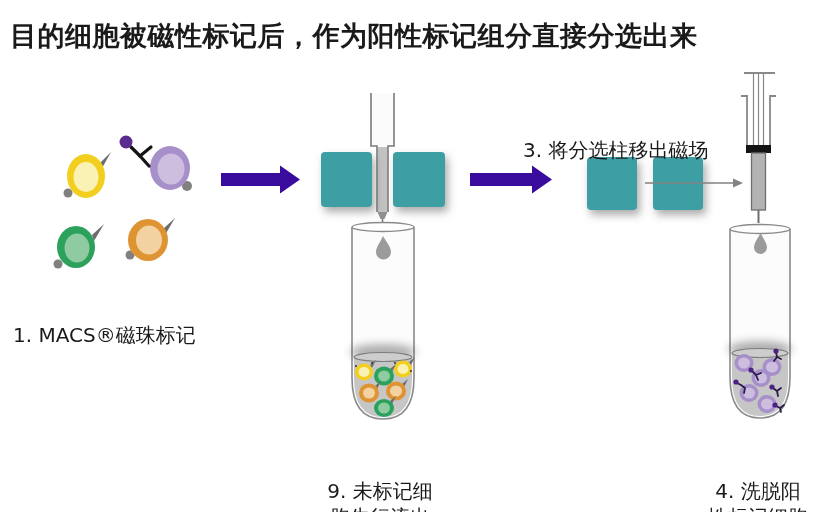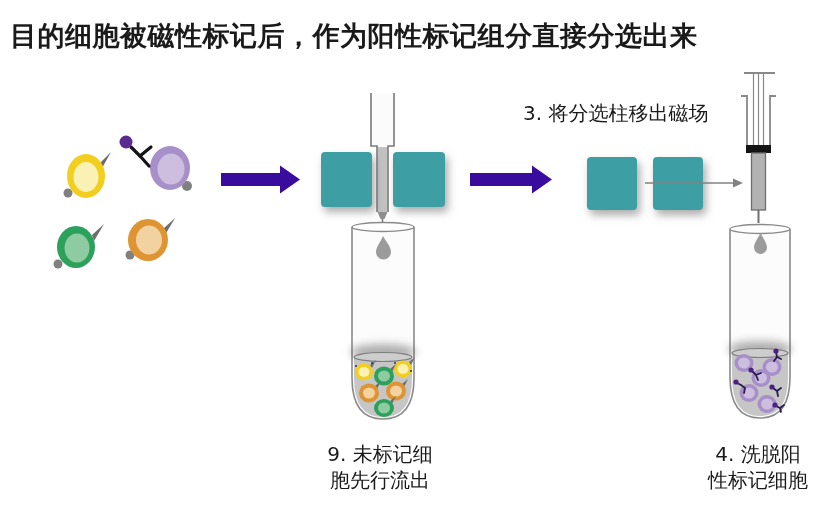--- a/index.html
+++ b/index.html
@@ -17,21 +17,21 @@
   html,body{margin:0;padding:0;background:#fff;}
   .canvas{
     position:relative;width:831px;height:512px;background:#fff;
     font-family:"DejaVu Sans","Liberation Sans",sans-serif;color:var(--ink);
     overflow:hidden;
   }
   .title{
     position:absolute;left:10px;top:18px;font-size:27px;font-weight:700;
     letter-spacing:0.5px;white-space:nowrap;
   }
-  .step-label{position:absolute;font-size:20px;line-height:26px;white-space:pre-line;}
+  .step-label{position:absolute;font-size:20px;line-height:26px;white-space:pre-line;margin-top:37px;}
   .lbl1{left:13px;top:285px;}
   .lbl2{left:280px;top:441px;width:200px;text-align:center;}
   .lbl3{left:523px;top:100px;white-space:nowrap;}
   .lbl4{left:660px;top:441px;width:196px;text-align:center;}
   svg{position:absolute;left:0;top:0;}
   .magnet{fill:var(--magnet);}
   .cellY-o{fill:var(--y-out);} .cellY-i{fill:var(--y-in);}
   .cellP-o{fill:var(--p-out);} .cellP-i{fill:var(--p-in);}
   .cellG-o{fill:var(--g-out);} .cellG-i{fill:var(--g-in);}
   .cellO-o{fill:var(--o-out);} .cellO-i{fill:var(--o-in);}
@@ -212,19 +212,20 @@
         </g>
         <g>
           <path class="mk" d="M776,406 L780,408 M780,408 L784,405 M780,408 L781,412"></path>
             <circle class="mkbead" cx="775" cy="405" r="2.6"></circle>
         </g>
       </g>
     </g>
   </svg>
 
   <div class="title">目的细胞被磁性标记后，作为阳性标记组分直接分选出来</div>
+  <div class="step-label lbl1">1. MACS®磁珠标记</div>
   <div class="step-label lbl2">9. 未标记细
 胞先行流出</div>
   <div class="step-label lbl3">3. 将分选柱移出磁场</div>
   <div class="step-label lbl4">4. 洗脱阳
 性标记细胞</div>
 
 </div>
 
 </body></html>

